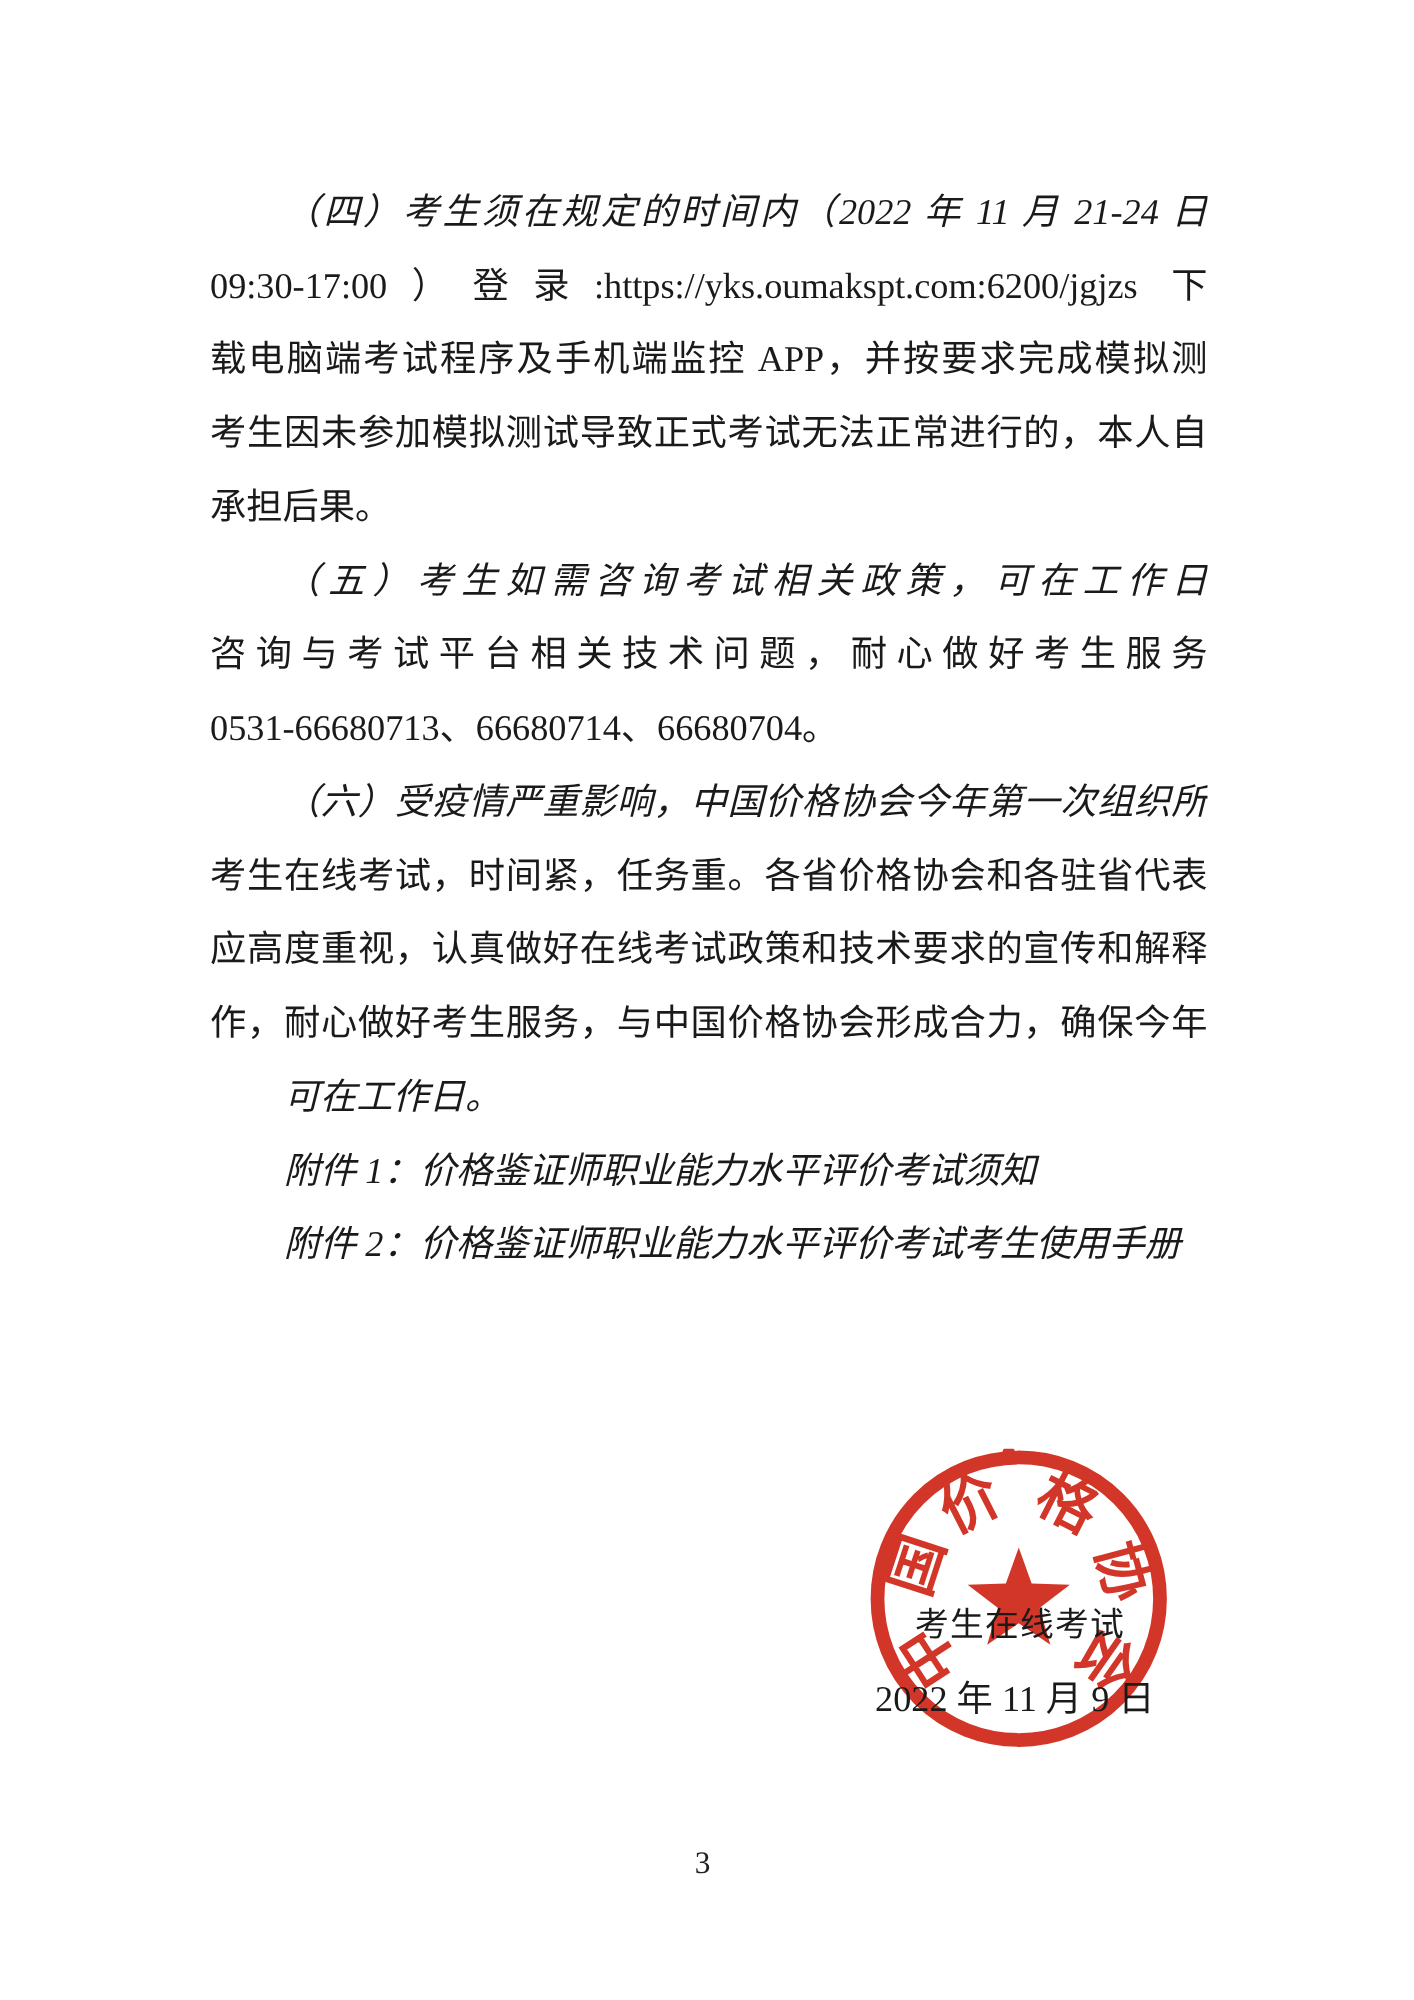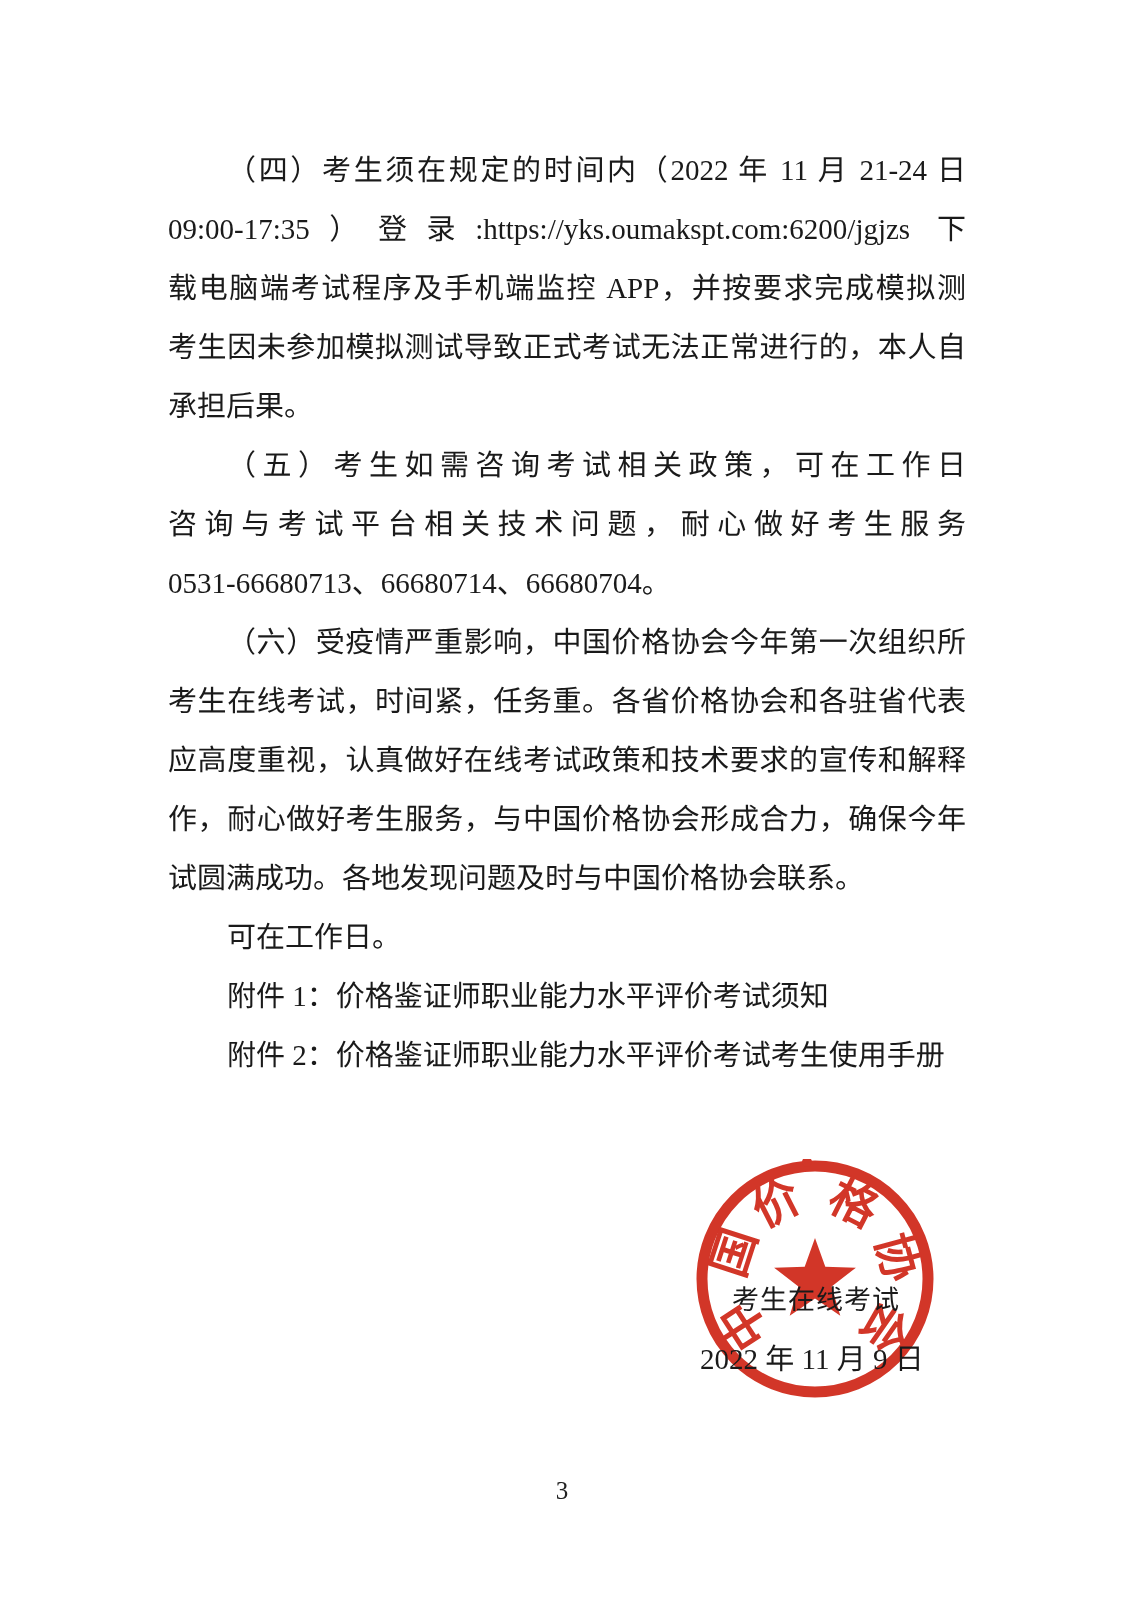--- a/index.html
+++ b/index.html
@@ -19,21 +19,21 @@
   .line {
     height:59px; overflow:hidden;
     white-space:nowrap;
   }
   .line.stretch {
     white-space:normal;
     text-align:justify;
     text-align-last:justify;
     -moz-text-align-last:justify;
   }
-  .line.indent { padding-left:59px; }
+  .line.indent { padding-left:59px;font-style:italic; }
   .seal {
     position:absolute;
     left:695px; top:1159px;
     width:240px; height:240px;
     z-index:1;
     opacity:0.95;
   }
   .seal text {
     font-family:"Liberation Serif","DejaVu Serif",serif;
     font-weight:bold;
@@ -60,32 +60,31 @@
     color:#222;
   }
 </style>
 </head>
 <body>
 
 <div class="page">
 
   <div class="doc-body">
     <div class="line indent stretch">（四）考生须在规定的时间内（2022 年 11 月 21-24 日</div>
-    <div class="line stretch">09:00-17:35）登录:https://yks.oumakspt.com:6200/jgjzs 下</div>
+    <div class="line stretch">09:30-17:00）登录:https://yks.oumakspt.com:6200/jgjzs 下</div>
     <div class="line stretch">载电脑端考试程序及手机端监控 APP，并按要求完成模拟测试。</div>
     <div class="line stretch">考生因未参加模拟测试导致正式考试无法正常进行的，本人自行</div>
     <div class="line">承担后果。</div>
     <div class="line indent stretch">（五）考生如需咨询考试相关政策，可在工作日</div>
     <div class="line stretch">咨询与考试平台相关技术问题，耐心做好考生服务</div>
     <div class="line">0531-66680713、66680714、66680704。</div>
     <div class="line indent stretch">（六）受疫情严重影响，中国价格协会今年第一次组织所有</div>
     <div class="line stretch">考生在线考试，时间紧，任务重。各省价格协会和各驻省代表处</div>
     <div class="line stretch">应高度重视，认真做好在线考试政策和技术要求的宣传和解释工</div>
     <div class="line stretch">作，耐心做好考生服务，与中国价格协会形成合力，确保今年考</div>
-    <div class="line">试圆满成功。各地发现问题及时与中国价格协会联系。</div>
     <div class="line indent">可在工作日。</div>
     <div class="line indent">附件 1：价格鉴证师职业能力水平评价考试须知</div>
     <div class="line indent">附件 2：价格鉴证师职业能力水平评价考试考生使用手册</div>
   </div>
 
   <svg class="seal" viewBox="0 0 240 240" width="240" height="240">
     <circle cx="120" cy="120" r="113" fill="none" stroke-width="11" stroke="#d02c1d"></circle>
     <circle cx="112" cy="3" r="5" fill="#d02c1d"></circle>
     <polygon points="120,79 130.3,107.8 160.9,108.7 136.6,127.4 145.3,156.8 120,139.5 94.7,156.8 103.4,127.4 79.1,108.7 109.7,107.8" fill="#d02c1d"></polygon>
     <text x="48.7" y="166.3" text-anchor="middle" dominant-baseline="central" transform="rotate(-123 48.7 166.3)" fill="#d02c1d">中</text>

